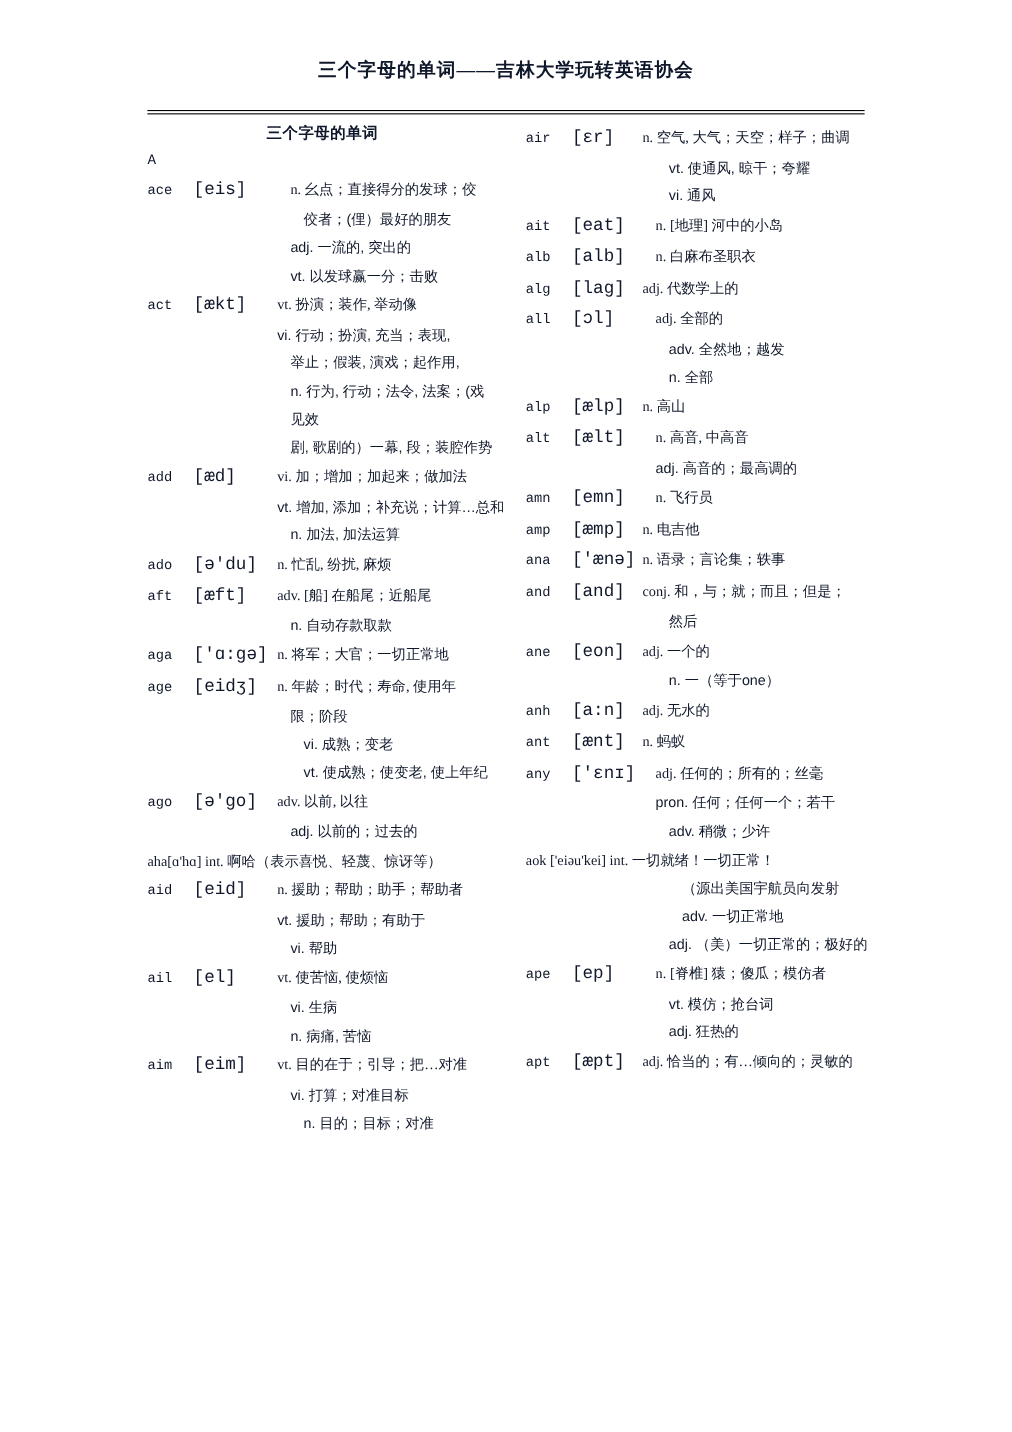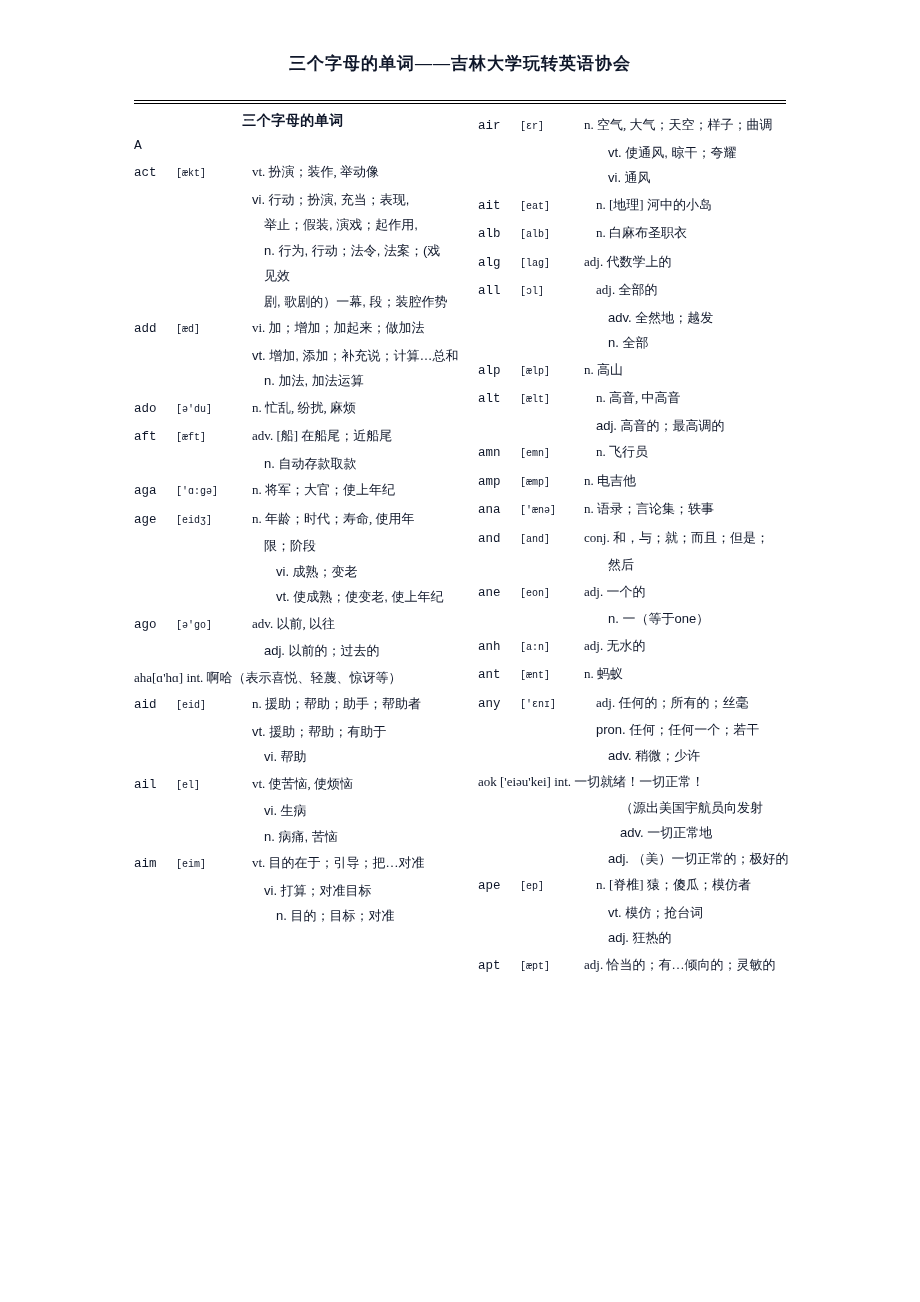--- a/index.html
+++ b/index.html
@@ -78,21 +78,21 @@
   .word {
     width: 42px;
     flex: 0 0 42px;
     font-family: "Liberation Mono", monospace;
     font-size: 12.5px;
   }
   .phon {
     width: 64px;
     flex: 0 0 64px;
     font-family: "Liberation Mono", monospace;
-    font-size: 10px;
+    font-size: 16px;
   }
   .def {
     font-family: "Liberation Serif", serif;
     font-size: 13px;
     white-space: nowrap;
   }
   .def.i1 { padding-left: 12px; }
   .def.i2 { padding-left: 24px; }
   .cont {
     padding-left: 106px;
@@ -128,20 +128,30 @@
   <div class="header-rule"></div>
   <div class="header-rule second"></div>
 
   <div class="columns">
     <div class="col">
       <div class="col-title">三个字母的单词</div>
       <div class="section-letter">A</div>
       <div id="left-entries">
           <div class="entry">
             <div class="line">
+              <span class="word">ace</span>
+              <span class="phon">[eis]</span>
+              <span class="def i2">n. 幺点；直接得分的发球；佼</span>
+            </div>
+            <div class="cont i3">佼者；(俚）最好的朋友</div>
+            <div class="cont i2">adj. 一流的, 突出的</div>
+            <div class="cont i2">vt. 以发球赢一分；击败</div>
+          </div>
+          <div class="entry">
+            <div class="line">
               <span class="word">act</span>
               <span class="phon">[ækt]</span>
               <span class="def i1">vt. 扮演；装作, 举动像</span>
             </div>
             <div class="cont i1">vi. 行动；扮演, 充当；表现,</div>
             <div class="cont i2">举止；假装, 演戏；起作用,</div>
             <div class="cont i2">n. 行为, 行动；法令, 法案；(戏</div>
             <div class="cont i2">见效</div>
             <div class="cont i2">剧, 歌剧的）一幕, 段；装腔作势</div>
           </div>
@@ -166,21 +176,21 @@
               <span class="word">aft</span>
               <span class="phon">[æft]</span>
               <span class="def i1">adv. [船] 在船尾；近船尾</span>
             </div>
             <div class="cont i2">n. 自动存款取款</div>
           </div>
           <div class="entry">
             <div class="line">
               <span class="word">aga</span>
               <span class="phon">['ɑ:gə]</span>
-              <span class="def i1">n. 将军；大官；使上年纪</span>
+              <span class="def i1">n. 将军；大官；一切正常地</span>
             </div>
           </div>
           <div class="entry">
             <div class="line">
               <span class="word">age</span>
               <span class="phon">[eidʒ]</span>
               <span class="def i1">n. 年龄；时代；寿命, 使用年</span>
             </div>
             <div class="cont i2">限；阶段</div>
             <div class="cont i3">vi. 成熟；变老</div>

